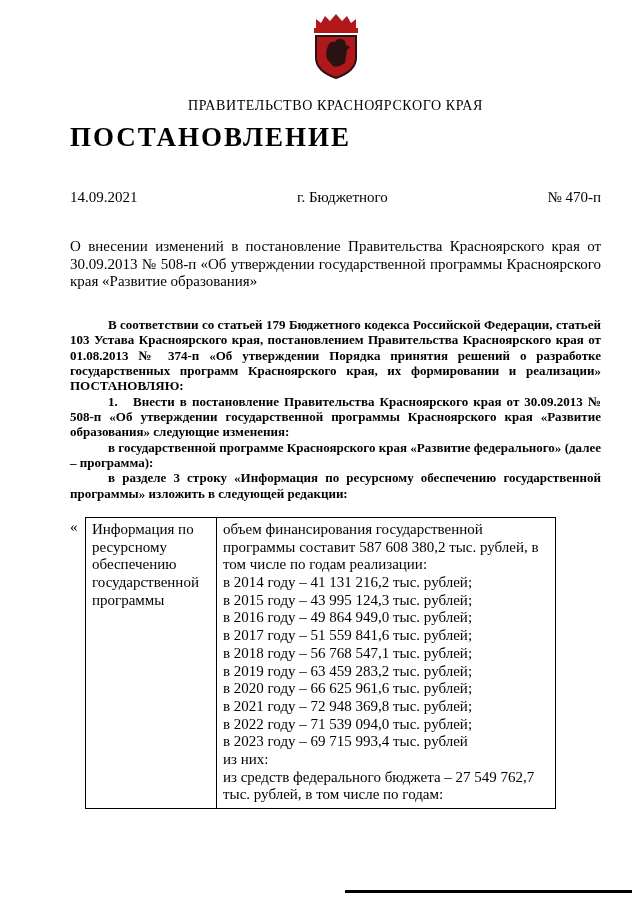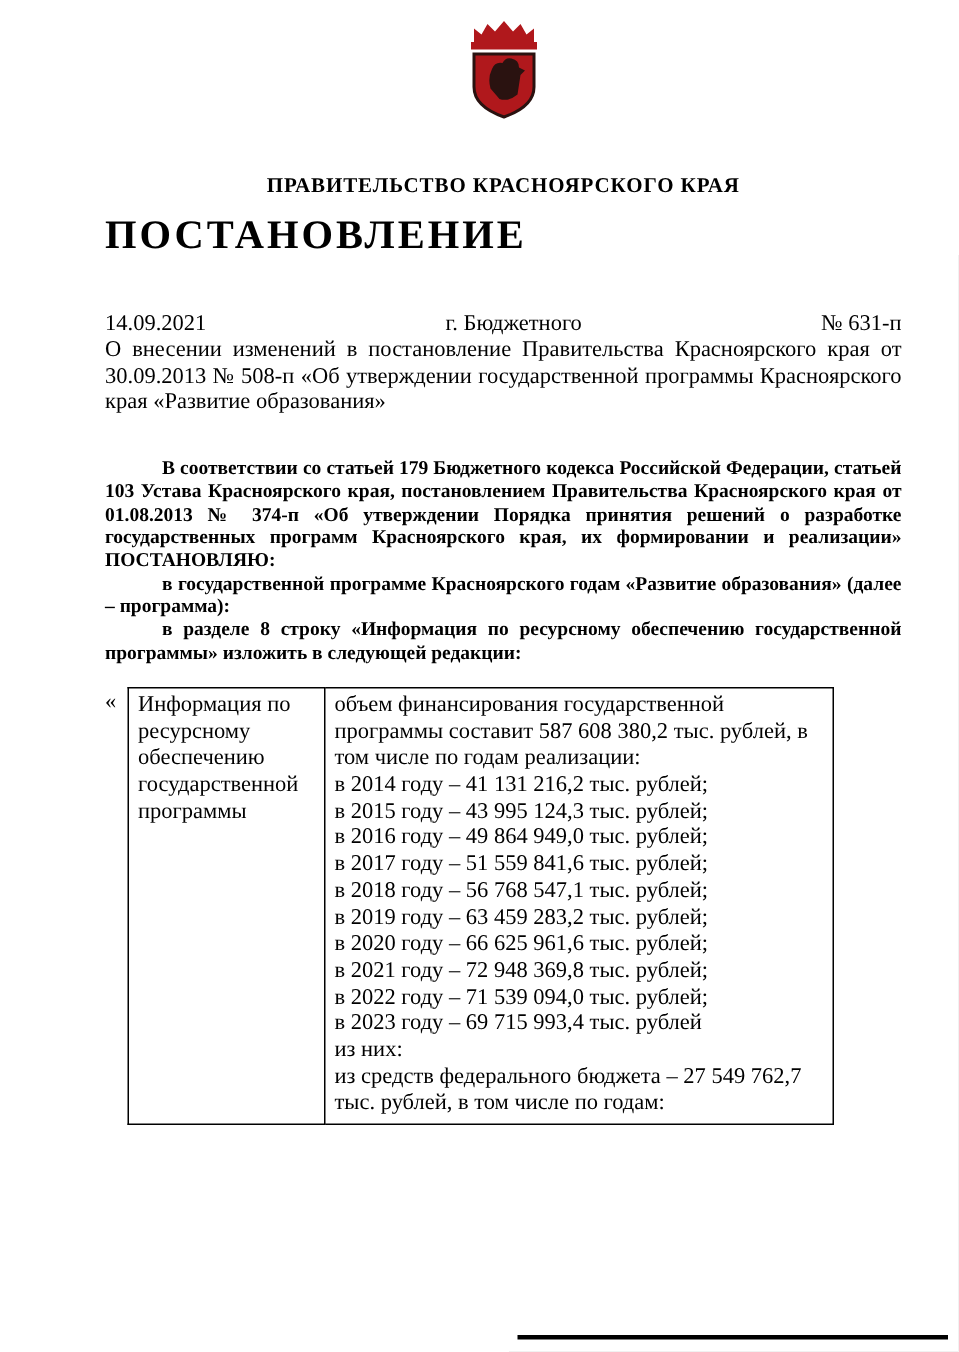--- a/index.html
+++ b/index.html
@@ -16,40 +16,41 @@
   .content {
     padding: 10px 38px 0 70px;
   }
   .emblem-wrap {
     text-align: center;
     padding-top: 2px;
     height: 72px;
   }
   .org {
     text-align: center;
-    font-weight: bold;
+    font-weight: normal;
     font-size: 14px;
     letter-spacing: 0.6px;
-    margin-top: 33px;
+    margin-top: 14px;
     white-space: nowrap;
   }
   .doc-type {
     font-weight: bold;
     font-size: 27px;
     letter-spacing: 2px;
     margin-top: 8px;
   }
   .meta-row {
     display: flex;
     justify-content: space-between;
     align-items: center;
     font-size: 15px;
     margin-top: 36px;
   }
   .subject {
+    margin-top: 32px;
     font-size: 15px;
     line-height: 1.18;
     text-align: justify;
     text-align-last: left;
   }
   .body-paragraphs {
     margin-top: 26px;
   }
   .para {
     margin: 0;
@@ -109,30 +110,31 @@
       </svg>
     </div>
 
     <div class="org">ПРАВИТЕЛЬСТВО КРАСНОЯРСКОГО КРАЯ</div>
 
     <div class="doc-type">ПОСТАНОВЛЕНИЕ</div>
 
     <div class="meta-row">
       <span>14.09.2021</span>
       <span>г. Бюджетного</span>
-      <span>№ 631-п</span>
+      <span>№ 470-п</span>
     </div>
 
     <div class="subject">О внесении изменений в постановление Правительства Красноярского края от 30.09.2013 № 508-п «Об утверждении государственной программы Красноярского края «Развитие образования»</div>
 
     <div class="body-paragraphs">
 
     <p class="para">В соответствии со статьей 179 Бюджетного кодекса Российской Федерации, статьей 103 Устава Красноярского края, постановлением Правительства Красноярского края от 01.08.2013 № 374-п «Об утверждении Порядка принятия решений о разработке государственных программ Красноярского края, их формировании и реализации» ПОСТАНОВЛЯЮ:</p>
-        <p class="para">в государственной программе Красноярского годам «Развитие образования» (далее – программа):</p>
-        <p class="para">в разделе 8 строку «Информация по ресурсному обеспечению государственной программы» изложить в следующей редакции:</p>
+        <p class="para">1.&nbsp;&nbsp;&nbsp;Внести в постановление Правительства Красноярского края от 30.09.2013 № 508-п «Об утверждении государственной программы Красноярского края «Развитие образования» следующие изменения:</p>
+        <p class="para">в государственной программе Красноярского края «Развитие федерального» (далее – программа):</p>
+        <p class="para">в разделе 3 строку «Информация по ресурсному обеспечению государственной программы» изложить в следующей редакции:</p>
       </div>
 
     <div class="table-wrap">
       <span class="open-quote">«</span>
       <table class="amend-table">
         <tbody>
             <tr>
           <td class="cell-label">Информация по ресурсному обеспечению государственной программы</td>
           <td class="cell-value">
             <div>

